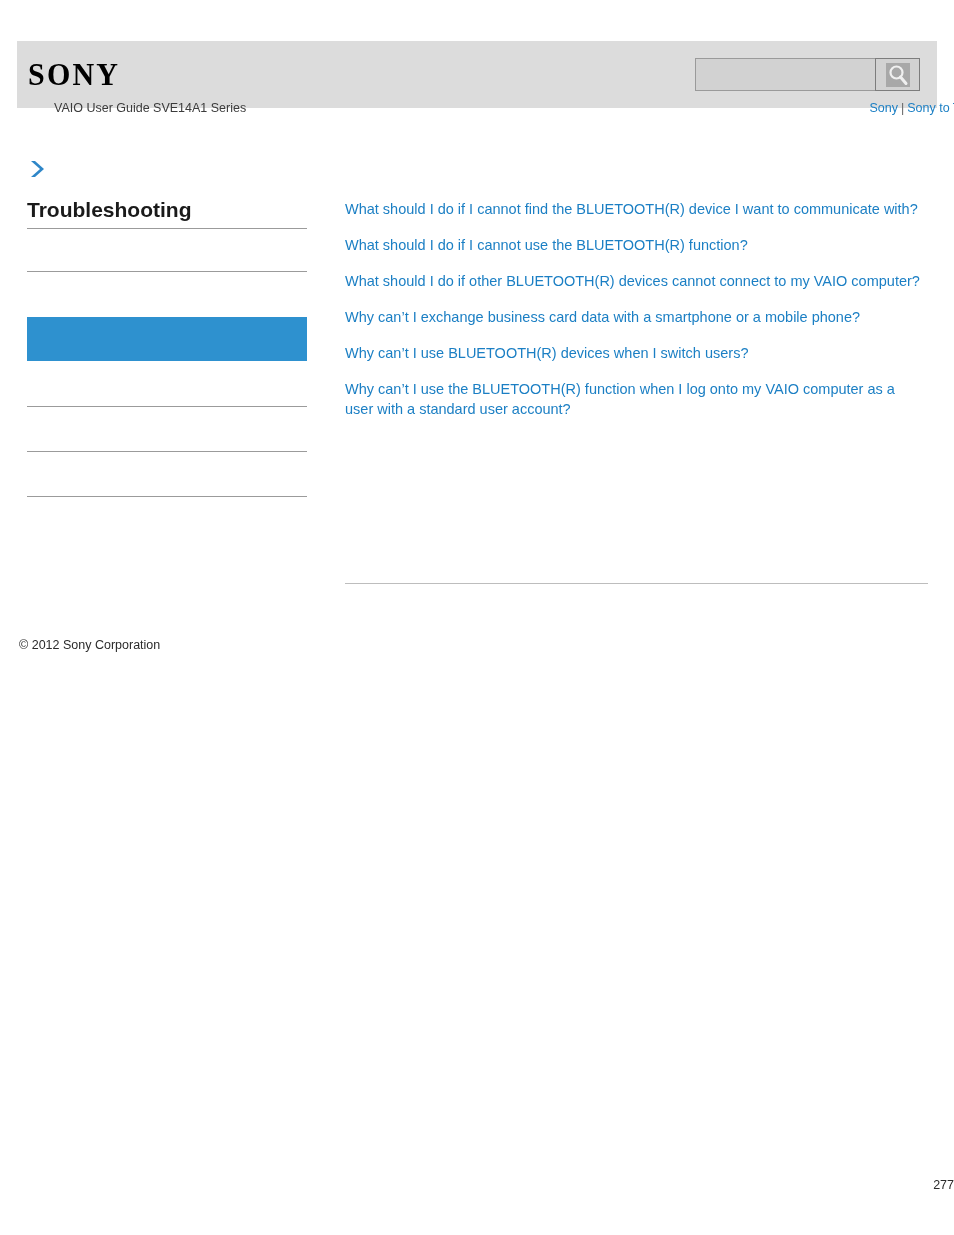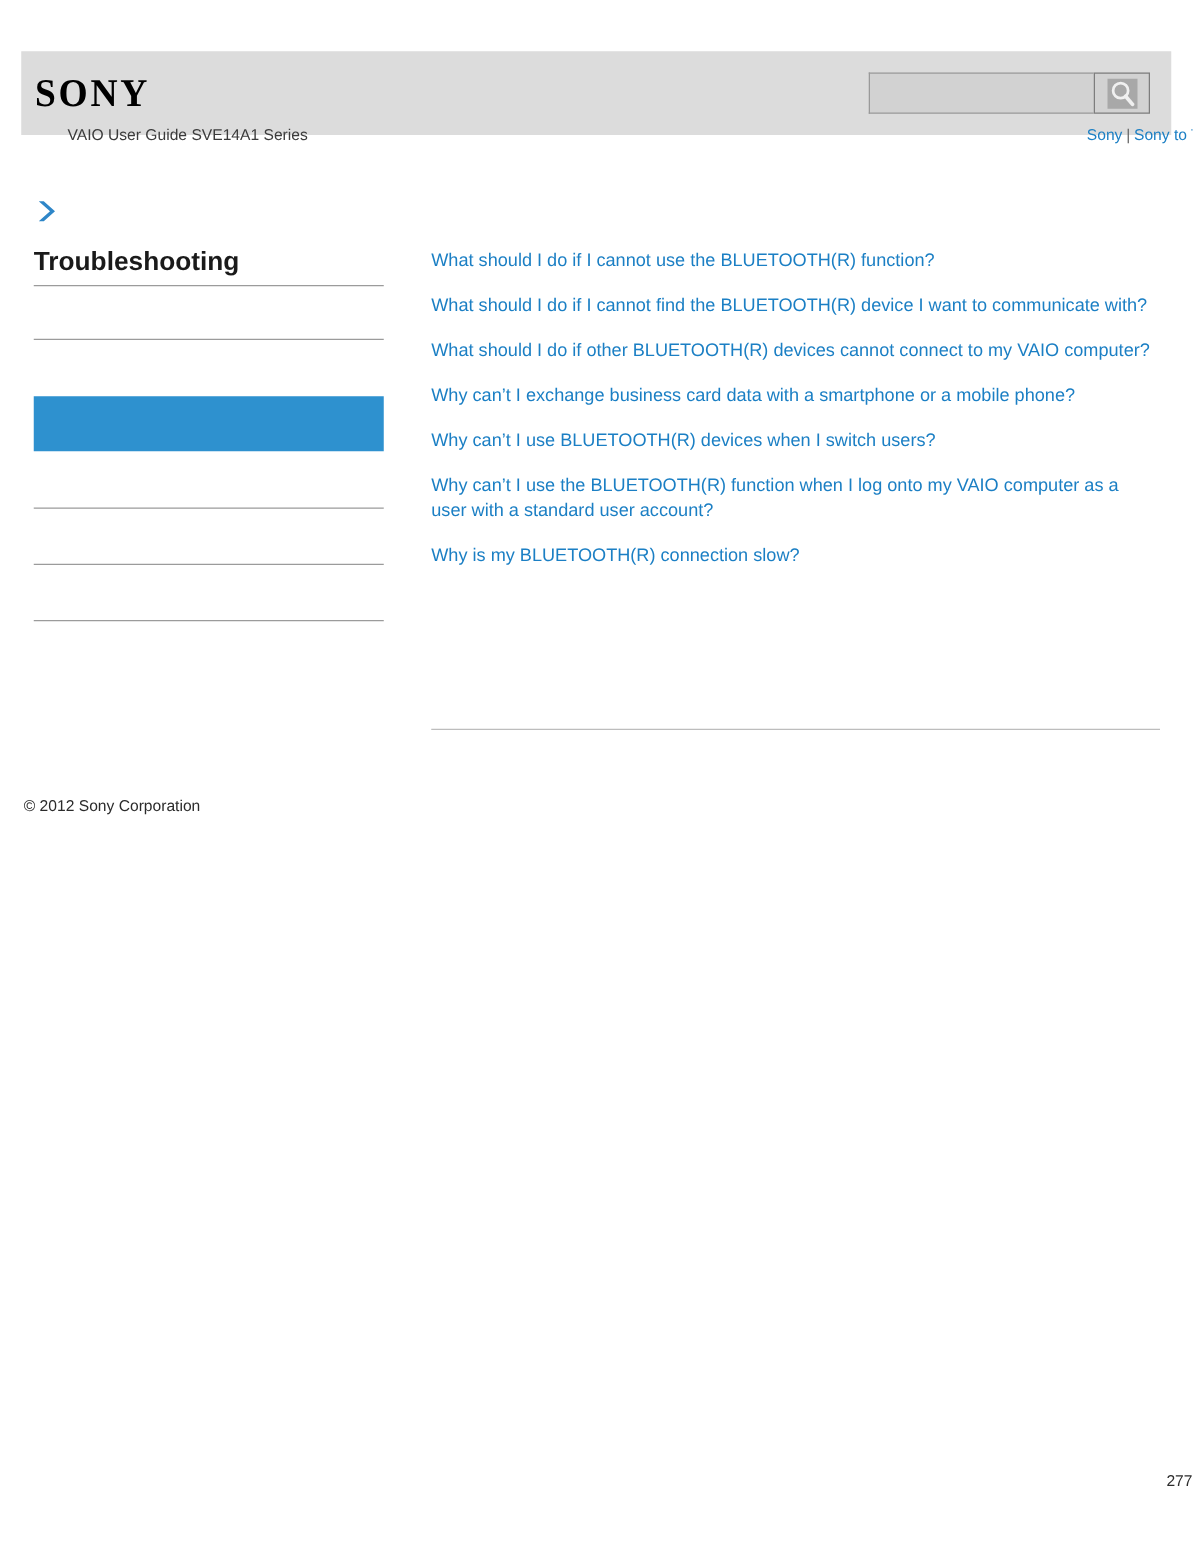--- a/index.html
+++ b/index.html
@@ -207,24 +207,23 @@
   <div class="side-rule"></div>
 
   <div class="side-item tall"></div>
   <div class="side-rule"></div>
 
   <div class="side-item tall"></div>
   <div class="side-rule"></div>
 </div>
 
 <div class="content">
+  <a class="faq-link" href="#">What should I do if I cannot find the BLUETOOTH(R) device I want to communicate with?</a>
   <a class="faq-link" href="#">What should I do if I cannot use the BLUETOOTH(R) function?</a>
-  <a class="faq-link" href="#">What should I do if I cannot find the BLUETOOTH(R) device I want to communicate with?</a>
   <a class="faq-link" href="#">What should I do if other BLUETOOTH(R) devices cannot connect to my VAIO computer?</a>
   <a class="faq-link" href="#">Why can’t I exchange business card data with a smartphone or a mobile phone?</a>
   <a class="faq-link" href="#">Why can’t I use BLUETOOTH(R) devices when I switch users?</a>
   <a class="faq-link" href="#">Why can’t I use the BLUETOOTH(R) function when I log onto my VAIO computer as a user with a standard user account?</a>
-  <a class="faq-link" href="#">Why is my BLUETOOTH(R) connection slow?</a>
 </div>
 <div class="content-rule"></div>
 
 <div class="copyright">© 2012 Sony Corporation</div>
 <div class="page-number">277</div>
 
 </body></html>

